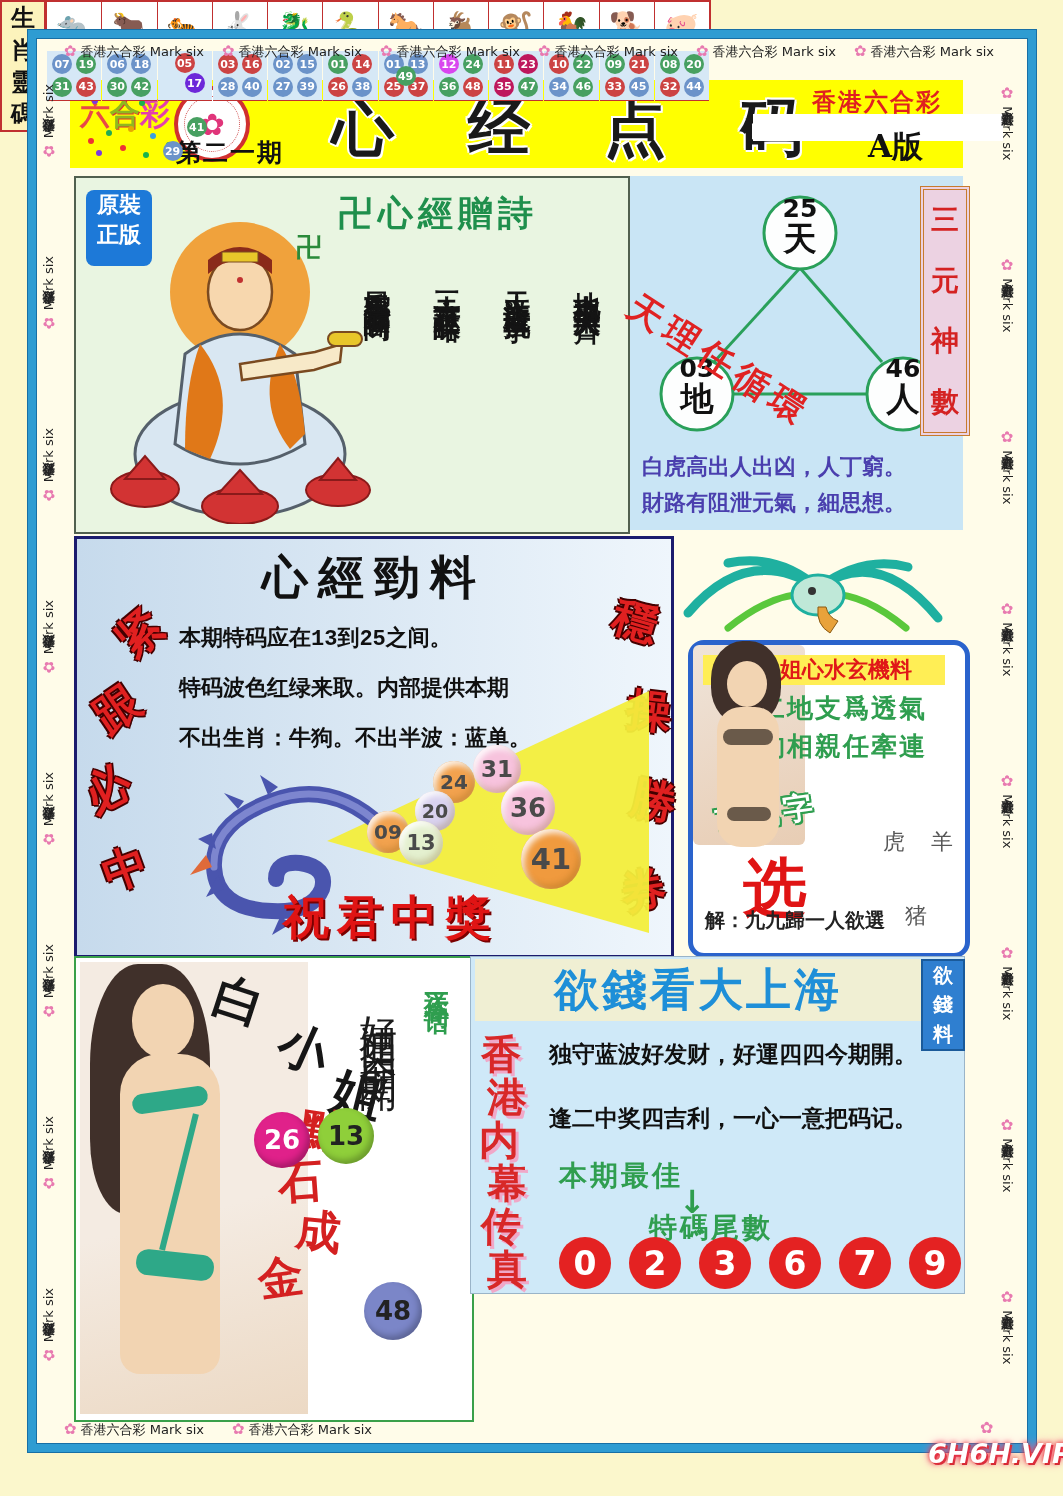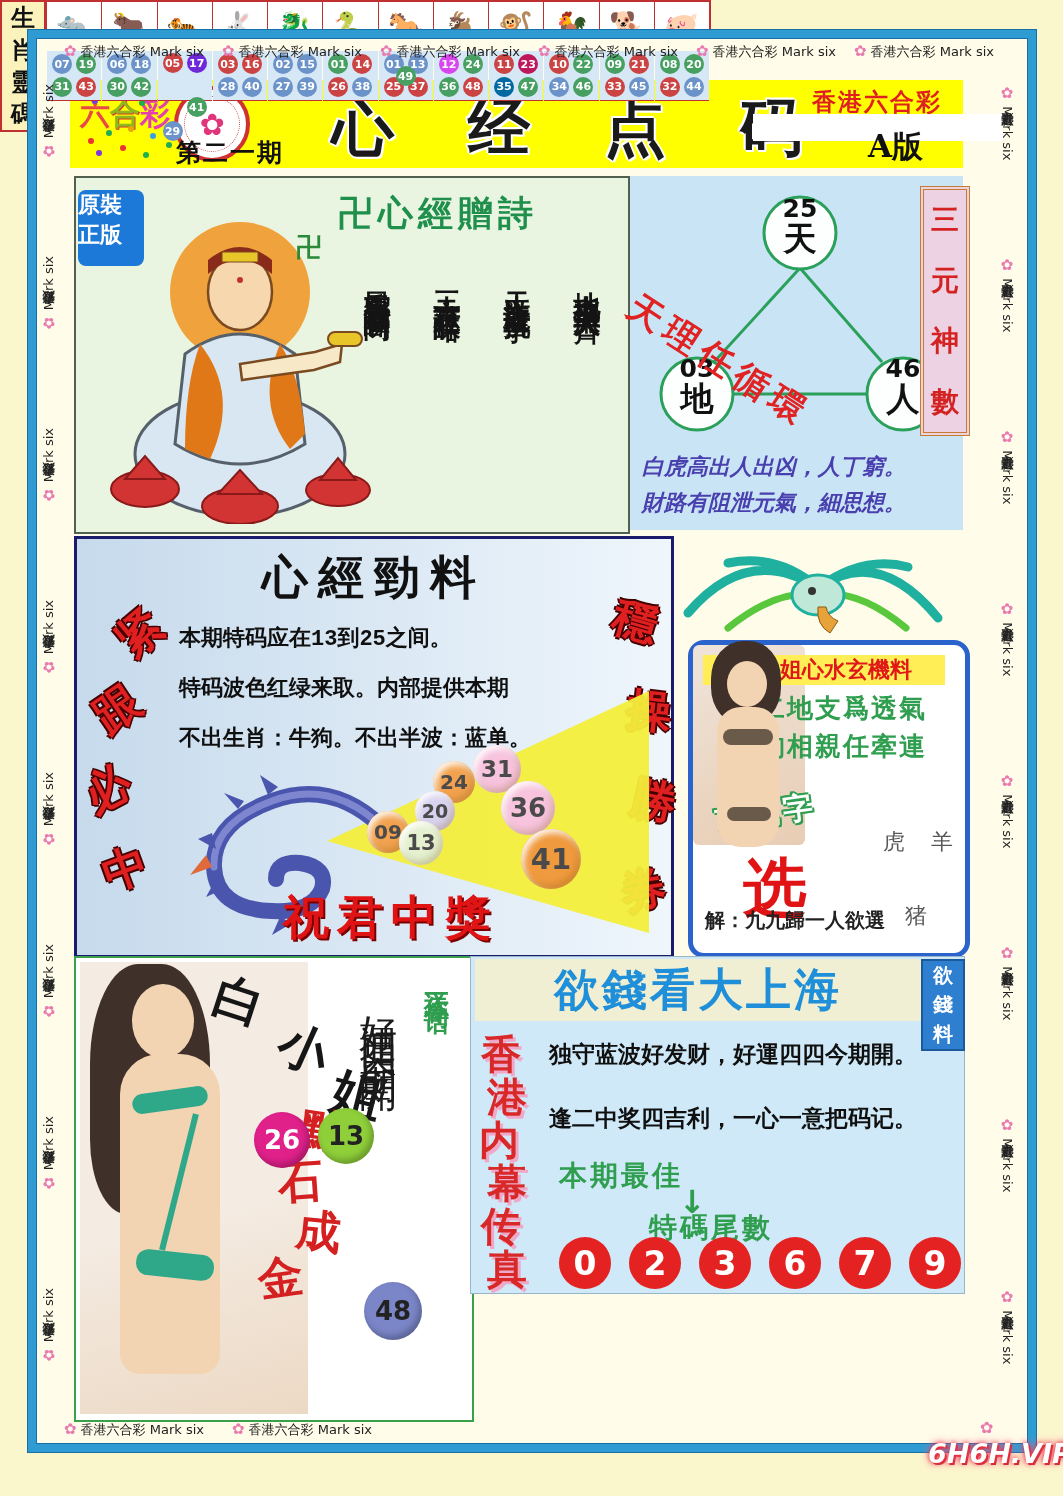--- a/index.html
+++ b/index.html
@@ -29,38 +29,38 @@
   #issue{left:106px;top:56px;font-size:25px;font-weight:900;color:#111;letter-spacing:2px;}
   #main-title{left:262px;top:6px;width:470px;height:76px;display:flex;justify-content:space-between;
       font-size:62px;font-weight:900;color:#1a1a1a;
       text-shadow:2px 0 0 #fff,-2px 0 0 #fff,0 2px 0 #fff,0 -2px 0 #fff,2px 2px 0 #fff,-2px -2px 0 #fff;}
   #brand{left:742px;top:6px;font-size:24px;font-weight:900;color:#e02020;letter-spacing:2px;}
   #blank-box{left:683px;top:34px;width:250px;height:27px;background:#fff;}
   #edition{left:798px;top:46px;font-size:31px;font-weight:900;color:#111;}
 
   
   #poem-panel{left:74px;top:176px;width:552px;height:354px;background:#e9f5e1;border:2px solid #51604f;}
-  #badge{left:2px;top:12px;width:66px;height:76px;background:#1d79d8;border-radius:8px;
-         color:#fff;font-weight:900;font-size:22px;line-height:30px;text-align:left;}
+  #badge{left:10px;top:12px;width:66px;height:76px;background:#1d79d8;border-radius:8px;
+         color:#fff;font-weight:900;font-size:22px;line-height:30px;text-align:center;}
   #swastika-small{left:220px;top:52px;font-size:26px;color:#2a8a3a;font-weight:700;}
   #poem-title{left:262px;top:12px;font-size:35px;font-weight:900;color:#1f8f4c;letter-spacing:5px;}
   #poem-lines{left:258px;top:92px;width:288px;height:252px;writing-mode:vertical-rl;
       font-size:27px;font-weight:600;color:#141414;line-height:70px;letter-spacing:4px;}
   
   #sanyuan-panel{left:630px;top:176px;width:333px;height:354px;background:#c9e5f5;}
   .node{width:76px;text-align:center;line-height:1.05;color:#111;}
   .node .num{font-size:25px;font-weight:900;display:block;}
   .node .zi{font-size:33px;font-weight:900;display:block;}
   #node-sky{left:132px;top:20px;} #node-earth{left:29px;top:180px;} #node-man{left:235px;top:180px;}
   #diag-text{left:14px;top:108px;font-size:35px;font-weight:900;color:#e02222;letter-spacing:7px;
      transform:rotate(33deg);transform-origin:left top;white-space:nowrap;}
   #sanyuan-label{left:290px;top:10px;width:42px;height:242px;border:4px double #c77b2e;background:#ecd2e2;
      display:flex;flex-direction:column;align-items:center;justify-content:space-around;
      font-size:28px;font-weight:900;color:#d42222;}
-  .sy-line{left:12px;width:315px;font-size:22px;font-weight:700;color:#4a3fae;white-space:nowrap;font-style:italic;}
+  .sy-line{left:12px;width:315px;font-size:22px;font-weight:700;color:#4a3fae;white-space:nowrap;}
 
   
   #xinjin-panel{left:74px;top:536px;width:594px;height:416px;border:3px solid #1b1b6e;
      background:linear-gradient(90deg,#c6daec,#eff6fc);}
   #xj-title{left:0;top:8px;width:100%;text-align:center;font-size:46px;font-weight:900;color:#111;letter-spacing:10px;}
   .xj-line{left:102px;font-size:22px;font-weight:600;color:#101010;white-space:nowrap;}
   .slogan{font-size:45px;font-weight:900;color:#e02020;
      text-shadow:2px 0 0 #400,-2px 0 0 #400,0 2px 0 #400,0 -2px 0 #400;}
   #ls0{left:40px;top:64px;transform:rotate(-40deg);} #ls1{left:18px;top:140px;transform:rotate(-34deg);}
   #ls2{left:8px;top:220px;transform:rotate(-28deg);}  #ls3{left:26px;top:300px;transform:rotate(-20deg);}
@@ -437,21 +437,21 @@
           <span class="zd-ball" style="background: rgb(107, 147, 201);">18</span>
           <span class="zd-ball" style="background: rgb(71, 160, 97);">30</span>
           <span class="zd-ball" style="background: rgb(71, 160, 97);">42</span>
         </div>
         <div class="zd-name">牛</div>
       </div>
       <div class="zd-col">
         <div class="zd-icon">🐅</div>
         <div class="zd-nums">
           <span class="zd-ball" style="background: rgb(204, 67, 67);">05</span>
-          <span class="zd-ball" style="background: #6d28d9;">17</span>
+          <span class="zd-ball" style="background: #6d28d9; margin-left: 20px;">17</span>
           <span class="zd-ball" style="background: rgb(107, 147, 201); margin-top: 48px;">29</span>
           <span class="zd-ball" style="background: rgb(71, 160, 97);">41</span>
         </div>
         <div class="zd-name">虎</div>
       </div>
       <div class="zd-col">
         <div class="zd-icon">🐇</div>
         <div class="zd-nums">
           <span class="zd-ball" style="background: rgb(204, 67, 67);">03</span>
           <span class="zd-ball" style="background: rgb(204, 67, 67);">16</span>
@@ -499,21 +499,21 @@
           <span class="zd-ball" style="background: rgb(71, 160, 97);">36</span>
           <span class="zd-ball" style="background: rgb(204, 67, 67);">48</span>
         </div>
         <div class="zd-name">羊</div>
       </div>
       <div class="zd-col">
         <div class="zd-icon">🐒</div>
         <div class="zd-nums">
           <span class="zd-ball" style="background: rgb(204, 67, 67);">11</span>
           <span class="zd-ball" style="background: #be185d;">23</span>
-          <span class="zd-ball" style="background: #0369a1;">35</span>
+          <span class="zd-ball" style="background: #be185d;">35</span>
           <span class="zd-ball" style="background: rgb(71, 160, 97);">47</span>
         </div>
         <div class="zd-name">猴</div>
       </div>
       <div class="zd-col">
         <div class="zd-icon">🐓</div>
         <div class="zd-nums">
           <span class="zd-ball" style="background: rgb(204, 67, 67);">10</span>
           <span class="zd-ball" style="background: rgb(71, 160, 97);">22</span>
           <span class="zd-ball" style="background: rgb(107, 147, 201);">34</span>

